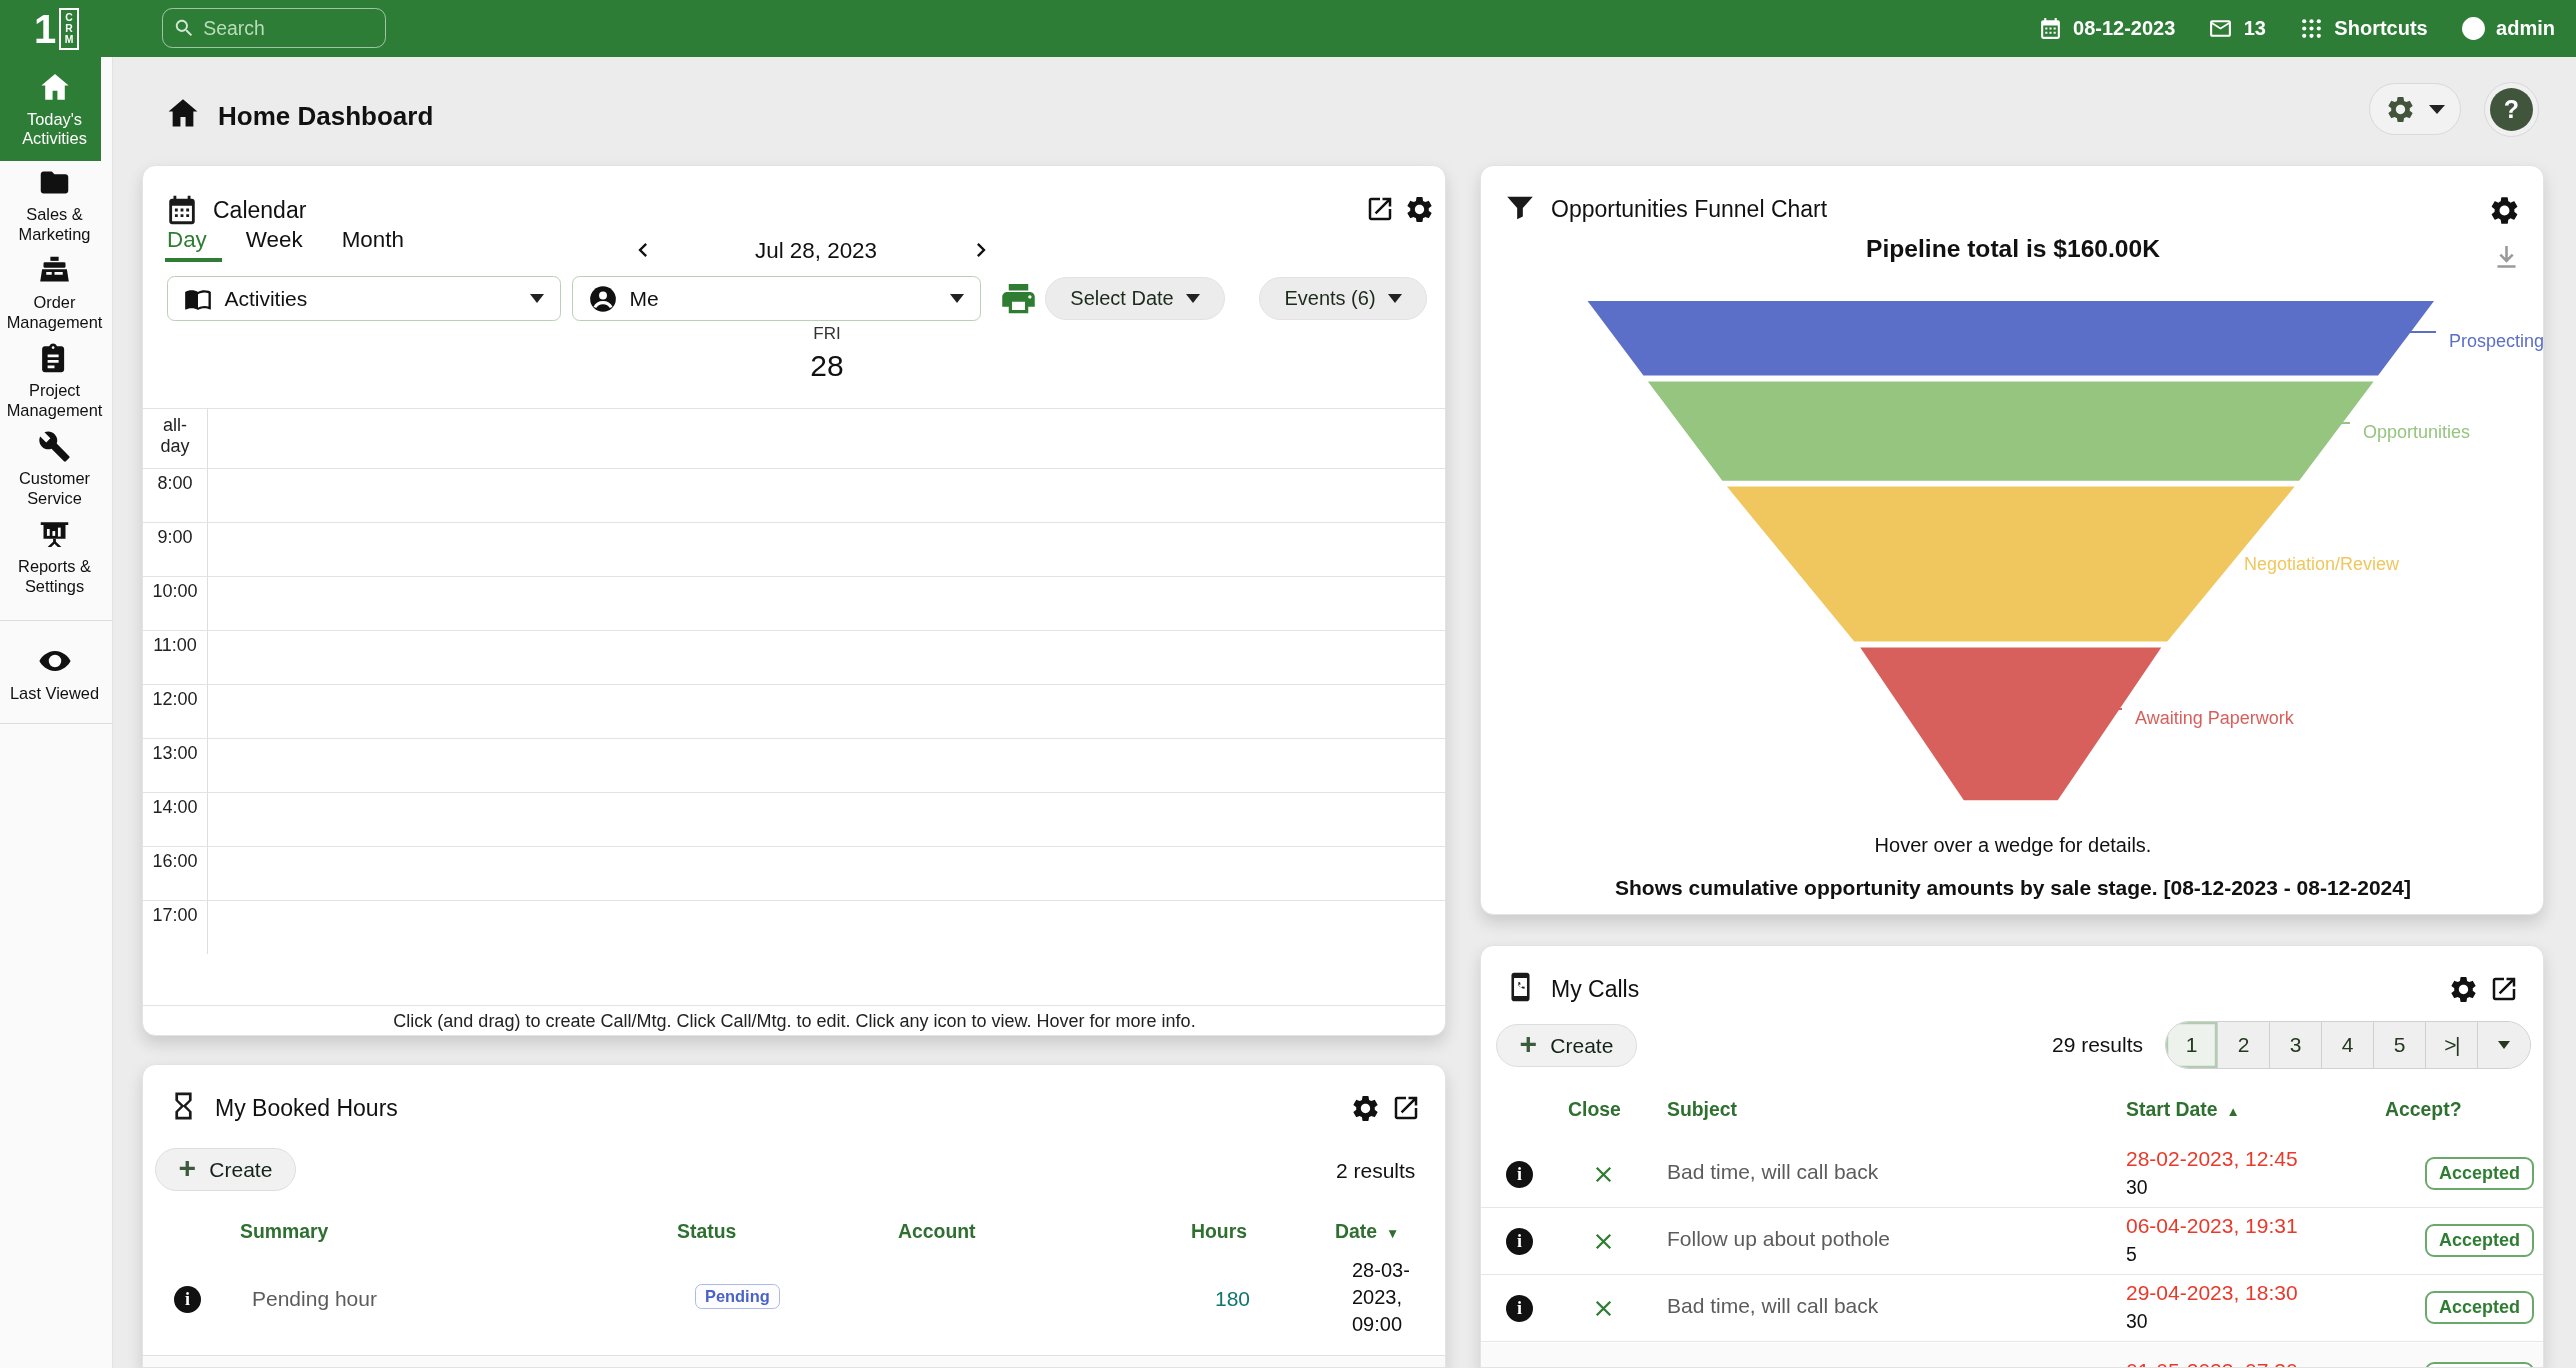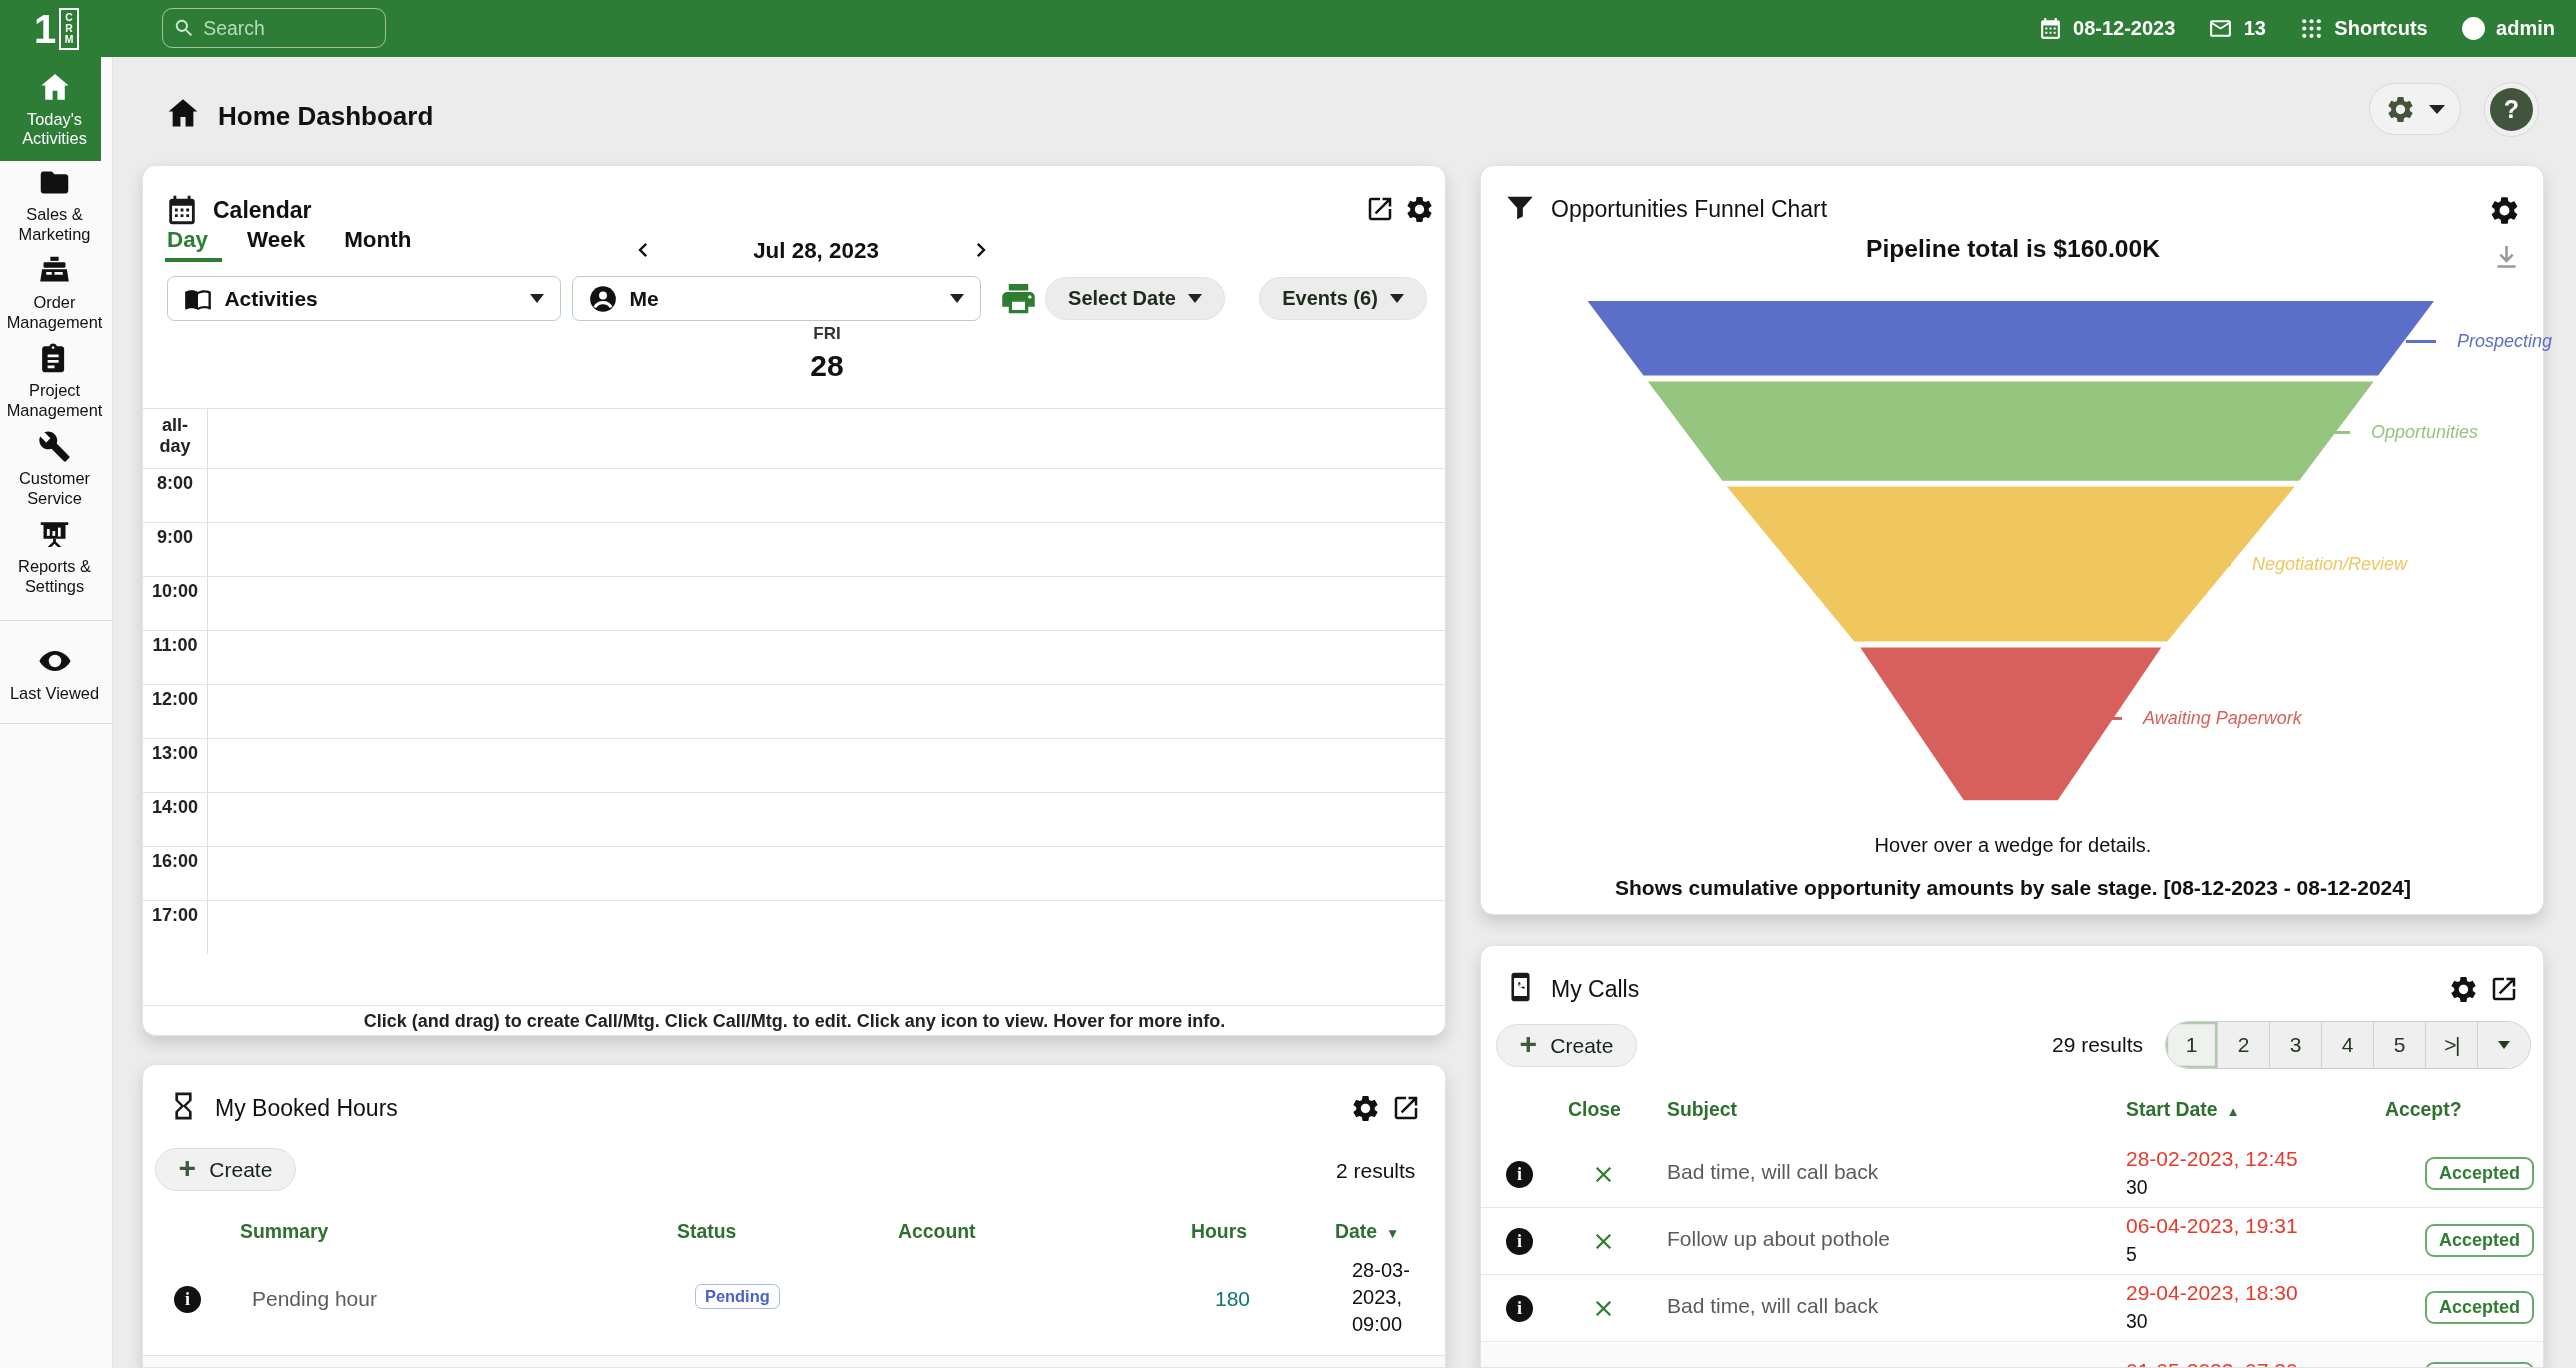--- a/index.html
+++ b/index.html
@@ -29,21 +29,21 @@
   
   #page-home-icon { left:165px; top:95px; }
   #page-title { left:218px; top:101px; font-size:26px; font-weight:bold; }
   #hdr-gear-btn { left:2369px; top:83px; width:92px; height:52px; border:0.7px solid #d9d9d9; border-radius:26px; background:#f2f2f2; display:flex; align-items:center; justify-content:center; gap:13.4px; cursor:pointer; }
   #hdr-help-btn { left:2484px; top:82px; width:55px; height:55px; border:0.7px solid #d9d9d9; border-radius:50%; background:#f0f0f0; display:flex; align-items:center; justify-content:center; cursor:pointer; }
   .help-inner { width:43px; height:43px; border-radius:50%; background:#41543c; color:#fff; font-size:25px; font-weight:bold; display:flex; align-items:center; justify-content:center; }
   .caret { width:0; height:0; border-left:8.2px solid transparent; border-right:8.2px solid transparent; border-top:9.7px solid #222; display:inline-block; }
 
   
   .panel { position:absolute; background:#fff; border:0.7px solid #e3e3e3; border-radius:13.4px; box-shadow:0 7.5px 16.4px rgba(0,0,0,.14); }
-  #panel-calendar { left:142px; top:165px; width:1304px; height:871px;font-weight:bold; }
+  #panel-calendar { left:142px; top:165px; width:1304px; height:871px; }
   #panel-funnel   { left:1480px; top:165px; width:1064px; height:750px; }
   #panel-calls    { left:1480px; top:945px; width:1064px; height:423px; overflow:hidden; border-bottom-left-radius:0; border-bottom-right-radius:0; }
   #panel-booked   { left:142px;  top:1064px; width:1304px; height:304px; overflow:hidden; border-bottom-left-radius:0; border-bottom-right-radius:0; }
   .panel-title { position:absolute; font-size:23px; color:#111; }
   .ptitle-icon { position:absolute; color:#1a1a1a; }
 
   
   .cal-tab { font-size:22.4px; color:#111; cursor:pointer; }
   .cal-tab.active { color:#2e7d32; }
   #cal-tab-underline { left:22.4px; top:92px; width:57px; height:3.7px; background:#2e7d32; }
@@ -57,21 +57,21 @@
   .hour-row { height:54px; }
   #allday-row { height:60px; }
   #allday-row .cal-gutter { padding:6px 9px 0 9px; line-height:21px; }
   #cal-footer { position:absolute; left:0; top:839px; width:1303px; height:31px; display:flex; align-items:center; justify-content:center; font-size:18px; color:#222; }
   #cal-dayhead { position:absolute; left:65px; top:158px; width:1238px; text-align:center; }
   #cal-dayhead .wd { font-size:17px; color:#333; }
   #cal-dayhead .dn { font-size:30px; color:#111; margin-top:4.5px; }
 
   
   #funnel-total { position:absolute; left:0; top:69px; width:1064px; text-align:center; font-size:24.6px; font-weight:bold; }
-  .funnel-label { position:absolute; display:flex; align-items:center; gap:21px; font-size:18px;font-style:italic; }
+  .funnel-label { position:absolute; display:flex; align-items:flex-start; gap:13px; font-size:18px; }
   .funnel-dash { width:30px; height:2.2px; background:currentColor; }
   #funnel-hint { position:absolute; left:0; top:668px; width:1064px; text-align:center; font-size:20px; }
   #funnel-caption { position:absolute; left:0; top:710px; width:1064px; text-align:center; font-size:21px; font-weight:bold; }
 
   
   .create-btn { position:absolute; height:43px; border-radius:21.6px; background:#f1f1f1; border:0.7px solid #ddd; display:flex; align-items:center; gap:13.4px; padding:0 22.4px; font-size:21px; color:#14231a; cursor:pointer; }
   .plus-glyph { color:#3c5a3c; font-size:30px; font-weight:bold; line-height:1; margin-top:-3px; }
   .results-label { position:absolute; font-size:21px; color:#111; }
   .col-hdr { position:absolute; font-size:19.4px; font-weight:bold; color:#2f7031; }
   .sort-arrow { font-size:13.4px; color:#2f7031; margin-left:9px; }

